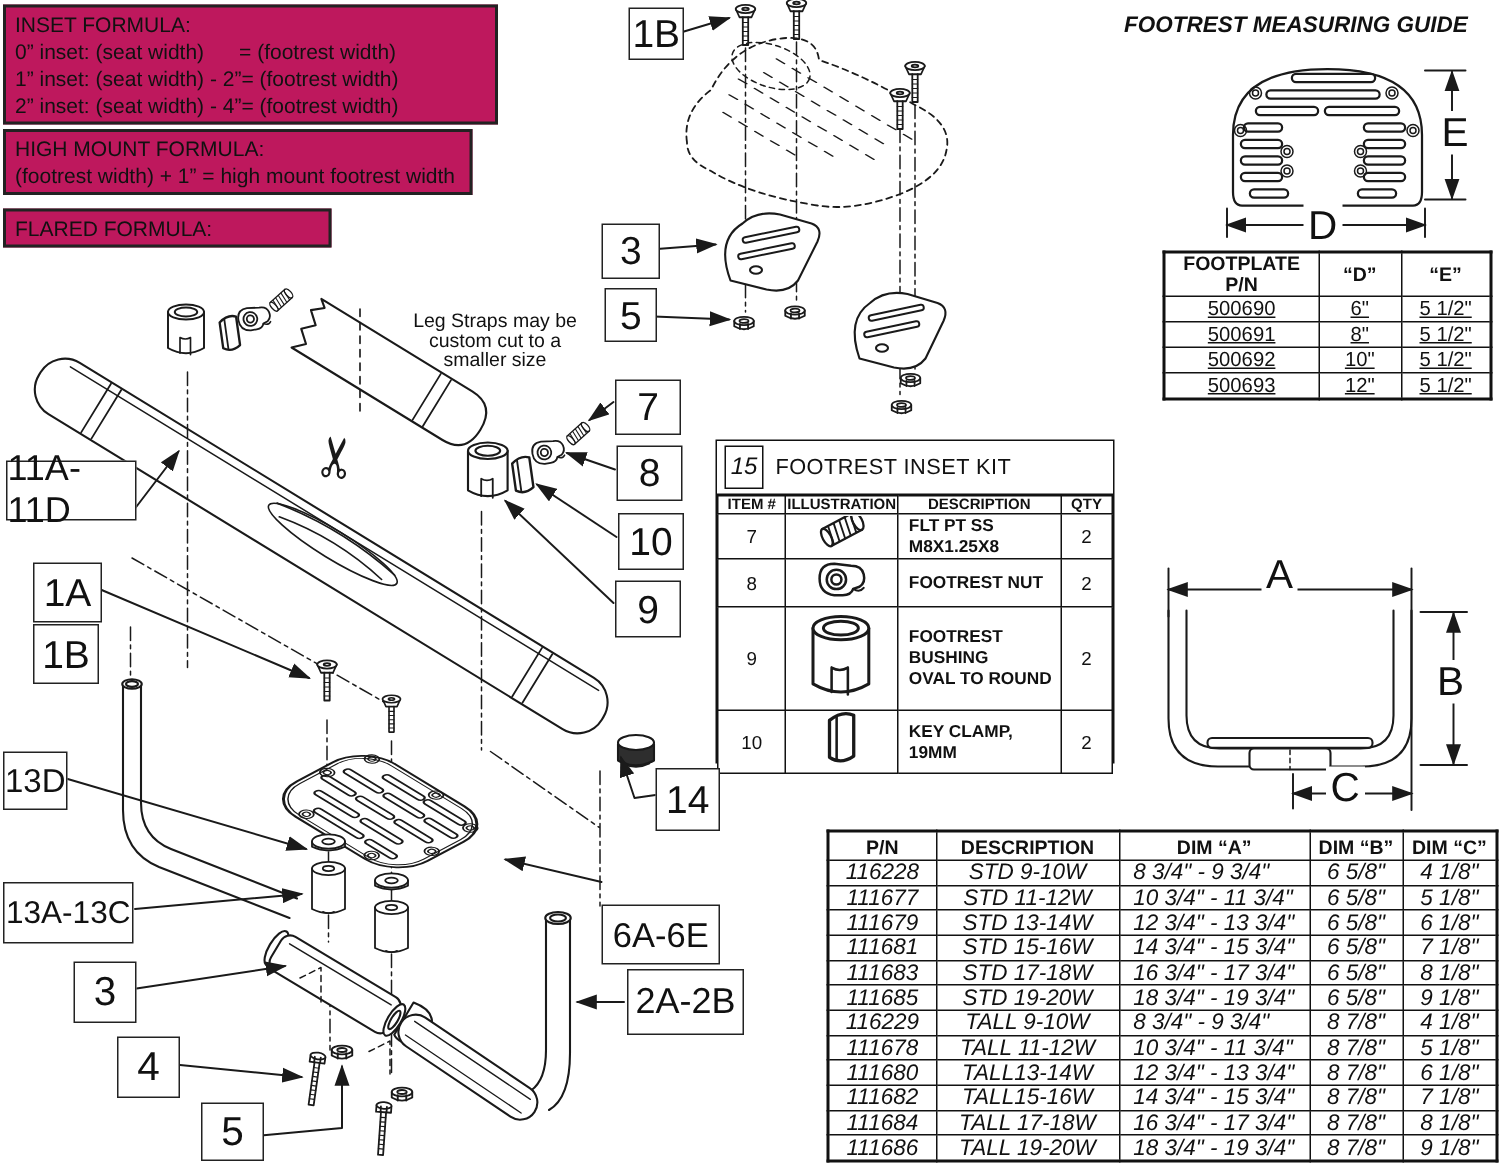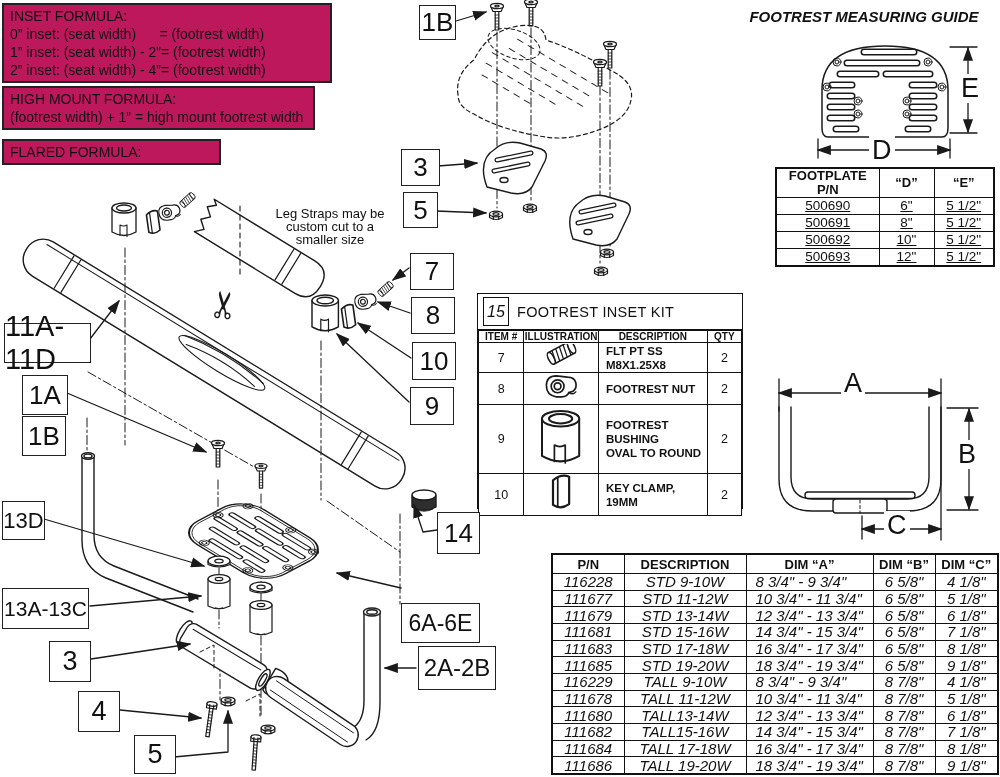--- a/index.html
+++ b/index.html
@@ -342,21 +342,21 @@
   <div>smaller size</div>
 </div>
 
 <div class="callout" style="left:419px;top:5px;width:35px;height:33px;font-size:26px;">1B</div>
 <div class="callout" style="left:401px;top:149px;width:37px;height:35px;font-size:26px;">3</div>
 <div class="callout" style="left:403px;top:192px;width:33px;height:34px;font-size:26px;">5</div>
 <div class="callout" style="left:410px;top:253px;width:42px;height:35px;font-size:26px;">7</div>
 <div class="callout" style="left:411px;top:297px;width:42px;height:35px;font-size:26px;">8</div>
 <div class="callout" style="left:412px;top:342px;width:42px;height:36px;font-size:26px;">10</div>
 <div class="callout" style="left:410px;top:387px;width:42px;height:36px;font-size:26px;">9</div>
-<div class="callout" style="left:4px;top:323px;width:85px;height:38px;font-size:29px;">11A-11D</div>
+<div class="callout" style="left:4px;top:307px;width:85px;height:38px;font-size:24px;">11A-11D</div>
 <div class="callout" style="left:22px;top:375px;width:44px;height:38px;font-size:26px;">1A</div>
 <div class="callout" style="left:22px;top:416px;width:42px;height:38px;font-size:26px;">1B</div>
 <div class="callout" style="left:2px;top:501px;width:41px;height:37px;font-size:22px;">13D</div>
 <div class="callout" style="left:2px;top:588px;width:85px;height:39px;font-size:21px;">13A-13C</div>
 <div class="callout" style="left:49px;top:641px;width:40px;height:39px;font-size:27px;">3</div>
 <div class="callout" style="left:78px;top:691px;width:40px;height:39px;font-size:27px;">4</div>
 <div class="callout" style="left:134px;top:735px;width:40px;height:37px;font-size:27px;">5</div>
 <div class="callout" style="left:437px;top:512px;width:41px;height:40px;font-size:26px;">14</div>
 <div class="callout" style="left:401px;top:569px;width:77px;height:38px;font-size:23px;margin-top:34px;">6A-6E</div>
 <div class="callout" style="left:418px;top:646px;width:76px;height:42px;font-size:24px;">2A-2B</div>

